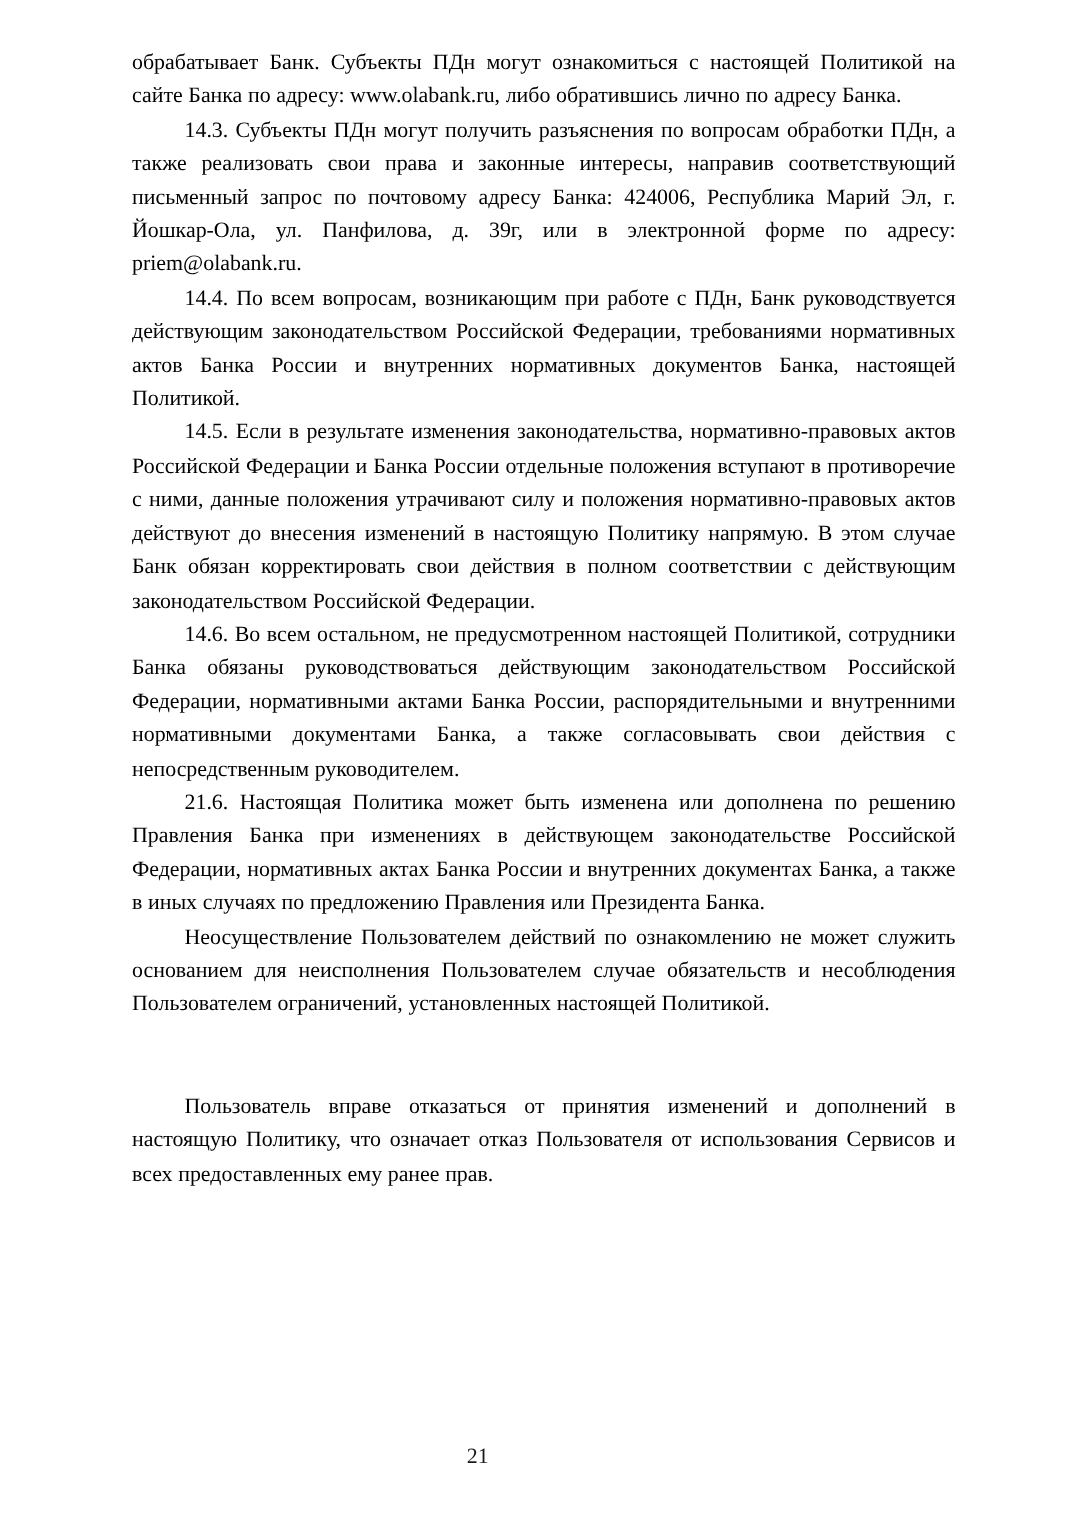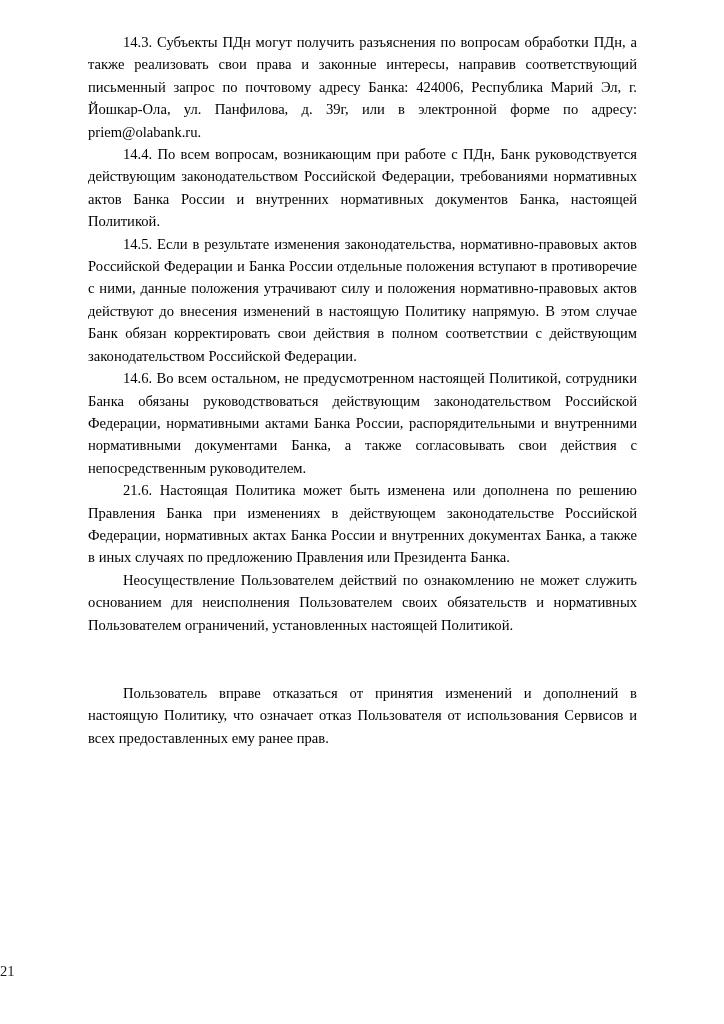--- a/index.html
+++ b/index.html
@@ -45,46 +45,47 @@
   }
   p.para:last-child {
     text-align: justify;
     margin-top: 46px;
   }
   .page-number {
     position: absolute;
     left: 0;
     top: 962px;
     width: 637px;
-    text-align: left;
+    text-align: center;
     font-size: 14.6px;
     line-height: 18px;
     font-family: "Liberation Serif", "DejaVu Serif", serif;
     color: #1a1a1a;
   }
 </style>
 </head>
 <body>
 
 <div class="page">
   <div class="content">
 
+    <p class="para noindent">обрабатывает Банк. Субъекты ПДн могут ознакомиться с настоящей Политикой на сайте Банка по адресу: www.olabank.ru, либо обратившись лично по адресу Банка.</p>
 
     <p class="para">14.3. Субъекты ПДн могут получить разъяснения по вопросам обработки ПДн, а также реализовать свои права и законные интересы, направив соответствующий письменный запрос по почтовому адресу Банка: 424006, Республика Марий Эл, г. Йошкар-Ола, ул. Панфилова, д. 39г, или в электронной форме по адресу: priem@olabank.ru.</p>
 
     <p class="para">14.4. По всем вопросам, возникающим при работе с ПДн, Банк руководствуется действующим законодательством Российской Федерации, требованиями нормативных актов Банка России и внутренних нормативных документов Банка, настоящей Политикой.</p>
 
     <p class="para">14.5. Если в результате изменения законодательства, нормативно-правовых актов Российской Федерации и Банка России отдельные положения вступают в противоречие с ними, данные положения утрачивают силу и положения нормативно-правовых актов действуют до внесения изменений в настоящую Политику напрямую. В этом случае Банк обязан корректировать свои действия в полном соответствии с действующим законодательством Российской Федерации.</p>
 
     <p class="para">14.6. Во всем остальном, не предусмотренном настоящей Политикой, сотрудники Банка обязаны руководствоваться действующим законодательством Российской Федерации, нормативными актами Банка России, распорядительными и внутренними нормативными документами Банка, а также согласовывать свои действия с непосредственным руководителем.</p>
 
     <p class="para">21.6. Настоящая Политика может быть изменена или дополнена по решению Правления Банка при изменениях в действующем законодательстве Российской Федерации, нормативных актах Банка России и внутренних документах Банка, а также в иных случаях по предложению Правления или Президента Банка.</p>
 
 
 
-    <p class="para">Неосуществление Пользователем действий по ознакомлению не может служить основанием для неисполнения Пользователем своих обязательств и нормативных Пользователем ограничений, установленных настоящей Политикой.</p>
+    <p class="para">Неосуществление Пользователем действий по ознакомлению не может служить основанием для неисполнения Пользователем случае обязательств и несоблюдения Пользователем ограничений, установленных настоящей Политикой.</p>
 
     <p class="para">Пользователь вправе отказаться от принятия изменений и дополнений в настоящую Политику, что означает отказ Пользователя от использования Сервисов и всех предоставленных ему ранее прав.</p>
 
   </div>
 
   <div class="page-number">21</div>
 </div>
 
 </body></html>

